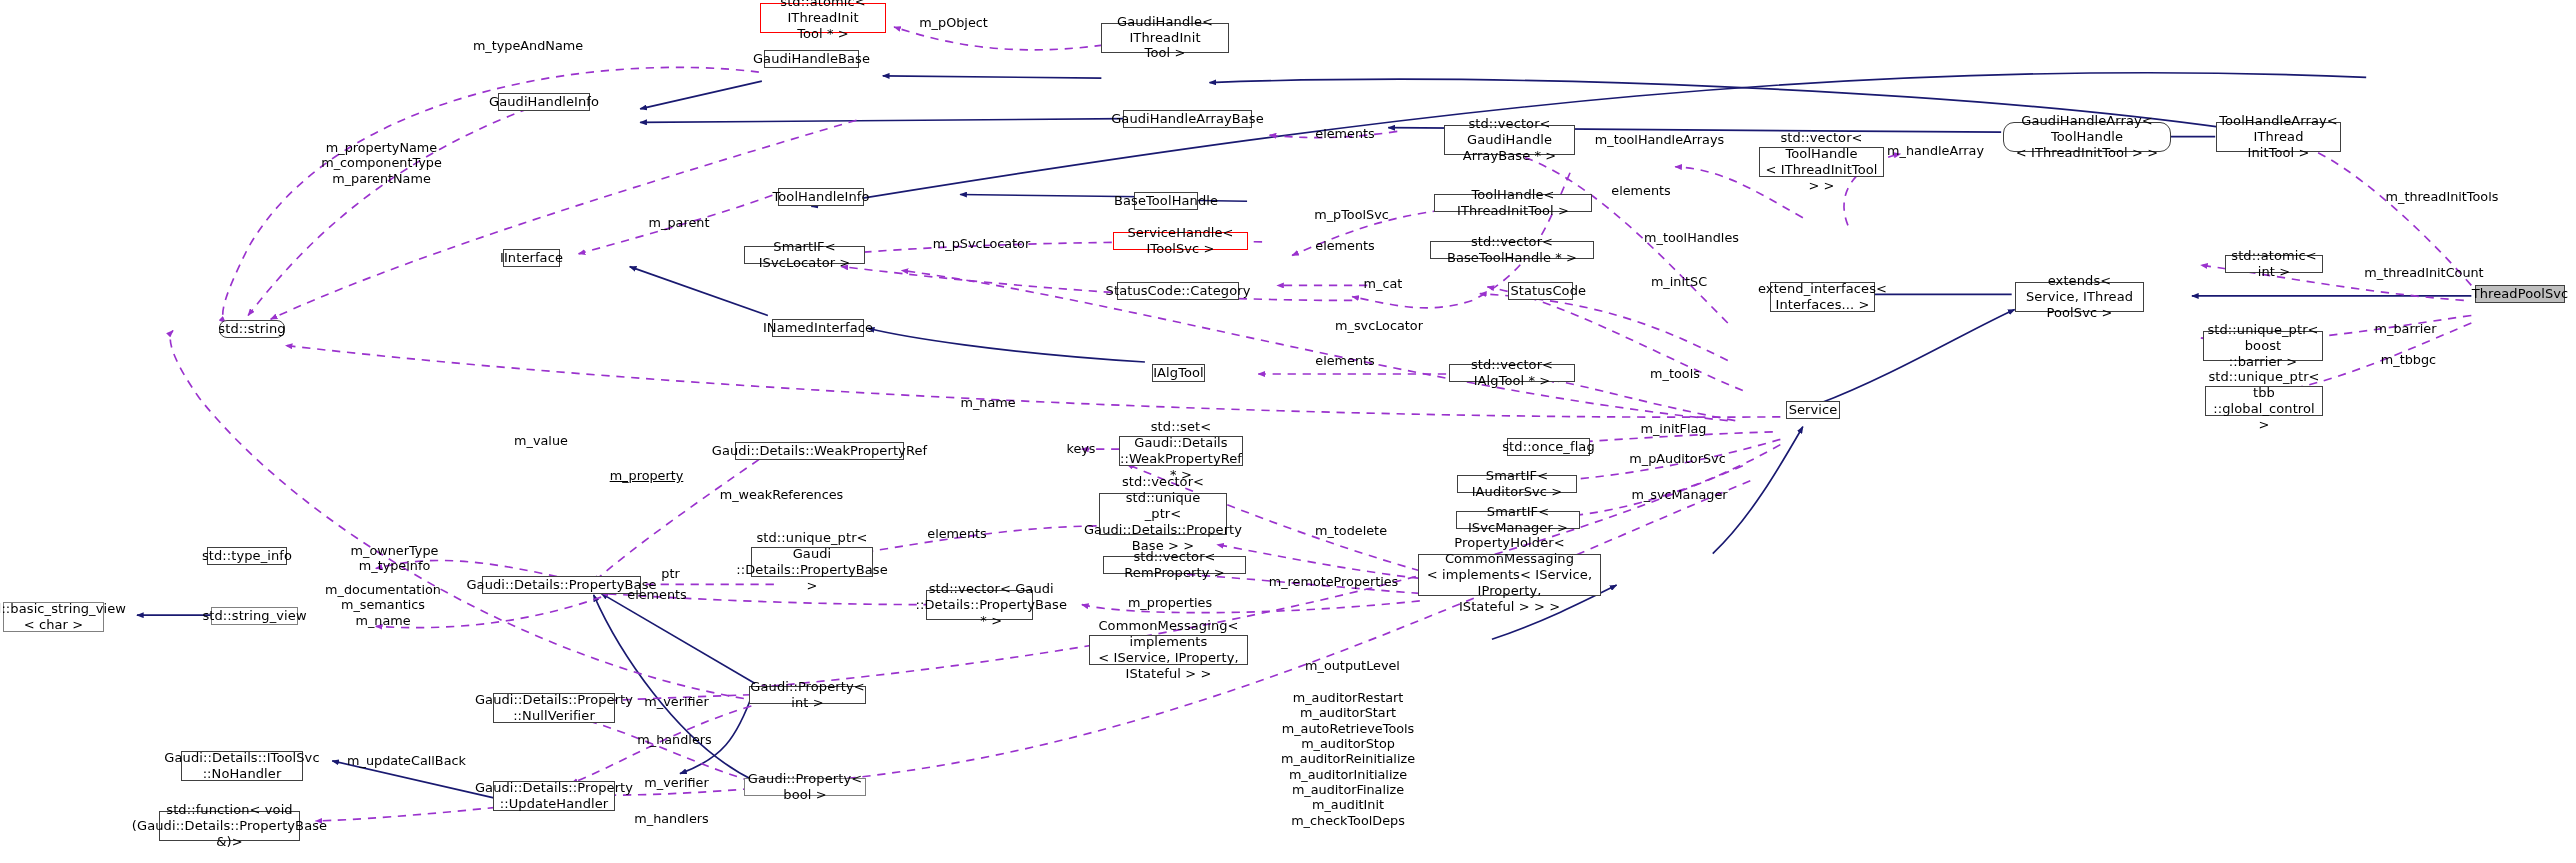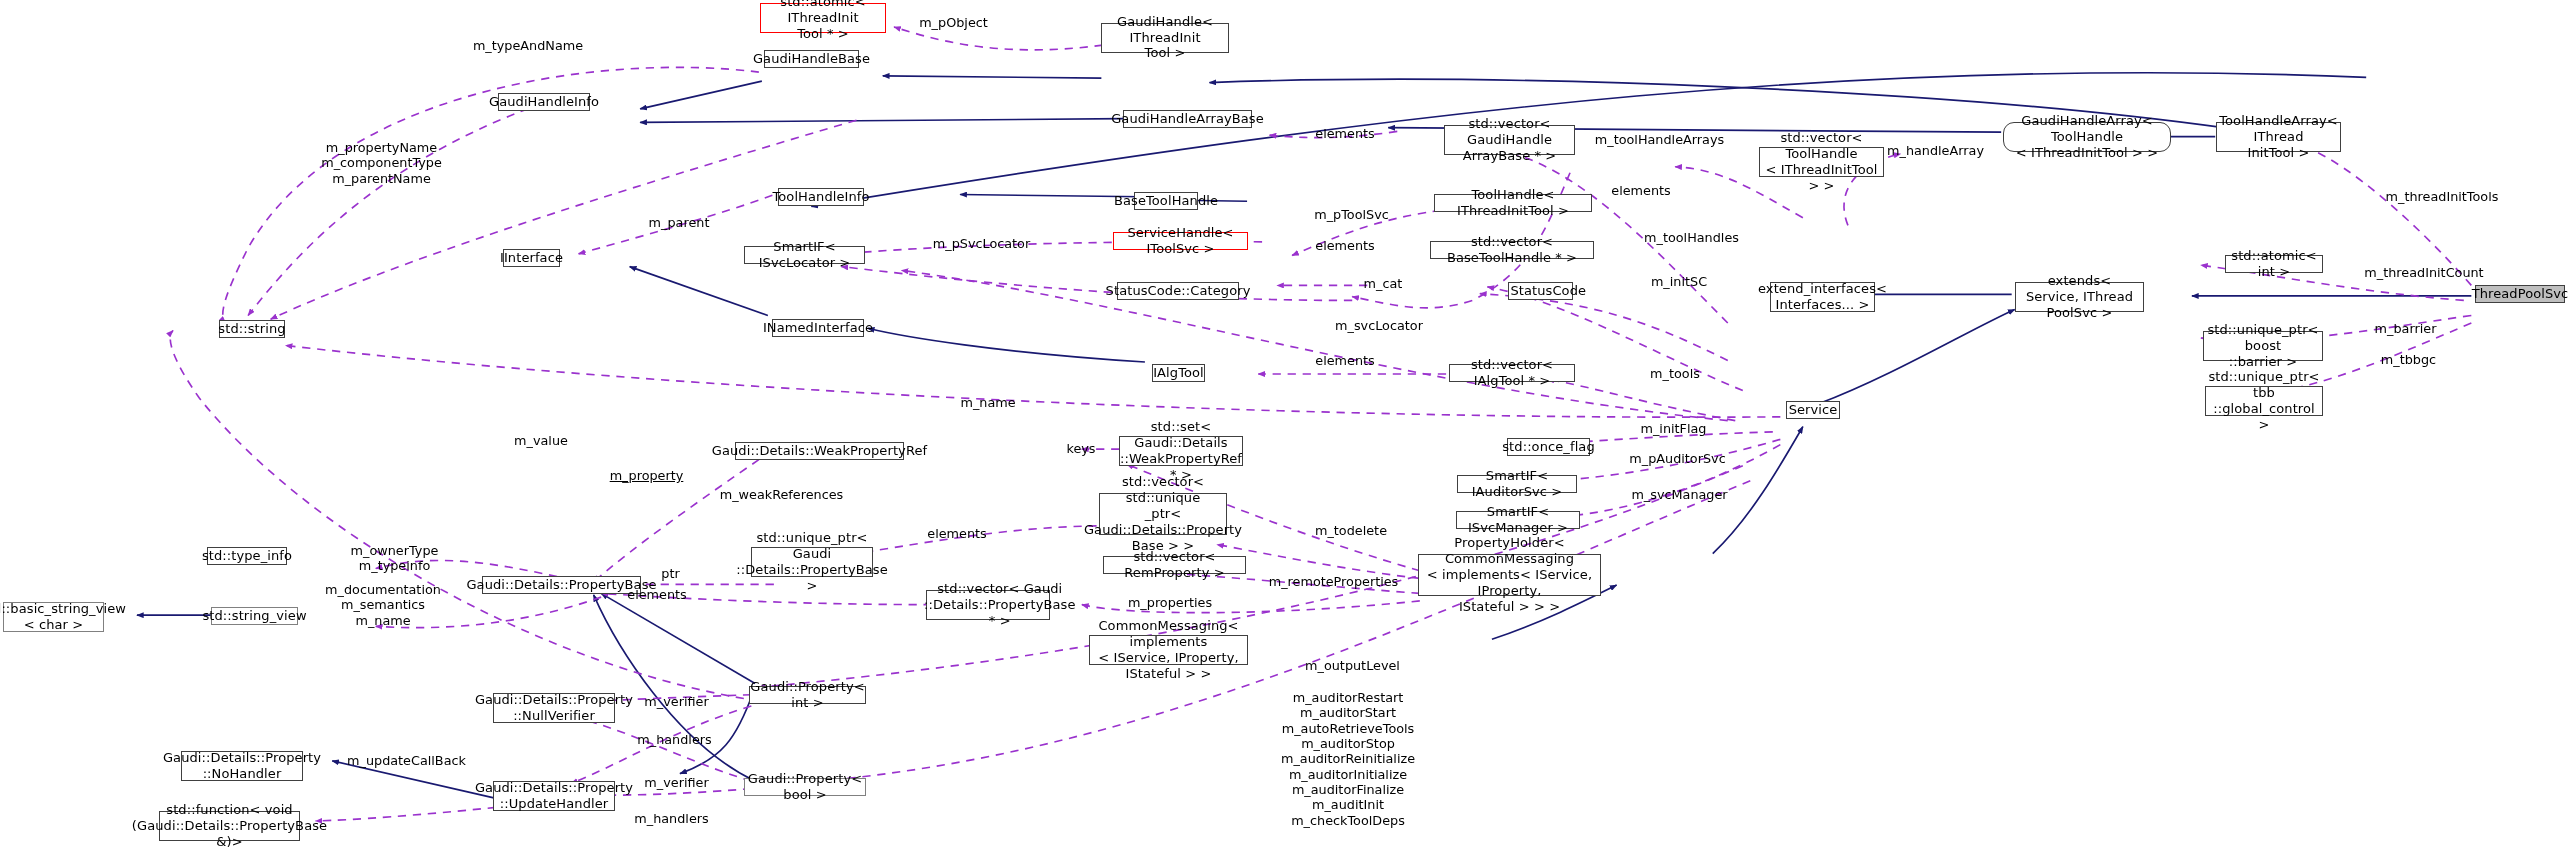--- a/index.html
+++ b/index.html
@@ -258,21 +258,21 @@
 
   <div class="node plain" style="left:1152px;top:364px;width:53px;height:18px;">IAlgTool</div>
 
   <div class="node plain" style="left:1449px;top:364px;width:126px;height:18px;">std::vector&lt; IAlgTool * &gt;</div>
 
   <div class="node plain" style="left:2205px;top:386px;width:118px;height:30px;">std::unique_ptr&lt; tbb
 ::global_control &gt;</div>
 
   <div class="node plain" style="left:1786px;top:401px;width:54px;height:18px;">Service</div>
 
-  <div class="node plain" style="left:219px;top:320px;width:66px;height:18px;">std::string</div>
+  <div class="node plain" style="left:219px;top:320px;width:66px;height:18px;border-radius:8px;">std::string</div>
 
   <div class="node plain" style="left:735px;top:442px;width:169px;height:18px;">Gaudi::Details::WeakPropertyRef</div>
 
   <div class="node plain" style="left:1119px;top:436px;width:124px;height:30px;">std::set&lt; Gaudi::Details
 ::WeakPropertyRef * &gt;</div>
 
   <div class="node plain" style="left:1507px;top:438px;width:83px;height:18px;">std::once_flag</div>
 
   <div class="node plain" style="left:1099px;top:493px;width:128px;height:42px;">std::vector&lt; std::unique
 _ptr&lt; Gaudi::Details::Property
@@ -293,32 +293,32 @@
   <div class="node plain" style="left:751px;top:547px;width:122px;height:30px;">std::unique_ptr&lt; Gaudi
 ::Details::PropertyBase &gt;</div>
 
   <div class="node plain" style="left:482px;top:576px;width:159px;height:18px;">Gaudi::Details::PropertyBase</div>
 
   <div class="node plain grey" style="left:3px;top:602px;width:101px;height:30px;">std::basic_string_view
 &lt; char &gt;</div>
 
   <div class="node plain grey" style="left:211px;top:607px;width:87px;height:18px;">std::string_view</div>
 
-  <div class="node plain" style="left:926px;top:590px;width:124px;height:30px;padding-left:28px;">std::vector&lt; Gaudi
+  <div class="node plain" style="left:926px;top:590px;width:107px;height:30px;padding-left:28px;">std::vector&lt; Gaudi
 ::Details::PropertyBase * &gt;</div>
 
   <div class="node plain" style="left:1089px;top:635px;width:159px;height:30px;">CommonMessaging&lt; implements
 &lt; IService, IProperty, IStateful &gt; &gt;</div>
 
   <div class="node plain" style="left:493px;top:693px;width:122px;height:30px;">Gaudi::Details::Property
 ::NullVerifier</div>
 
   <div class="node plain" style="left:749px;top:686px;width:117px;height:18px;">Gaudi::Property&lt; int &gt;</div>
 
-  <div class="node plain" style="left:181px;top:751px;width:122px;height:30px;">Gaudi::Details::Property
+  <div class="node plain" style="left:181px;top:751px;width:122px;height:30px;">Gaudi::Details::IToolSvc
 ::NoHandler</div>
 
   <div class="node plain" style="left:493px;top:781px;width:122px;height:30px;">Gaudi::Details::Property
 ::UpdateHandler</div>
 
   <div class="node plain grey" style="left:744px;top:778px;width:122px;height:18px;">Gaudi::Property&lt; bool &gt;</div>
 
   <div class="node plain" style="left:159px;top:811px;width:141px;height:30px;">std::function&lt; void
 (Gaudi::Details::PropertyBase &amp;)&gt;</div>
 

